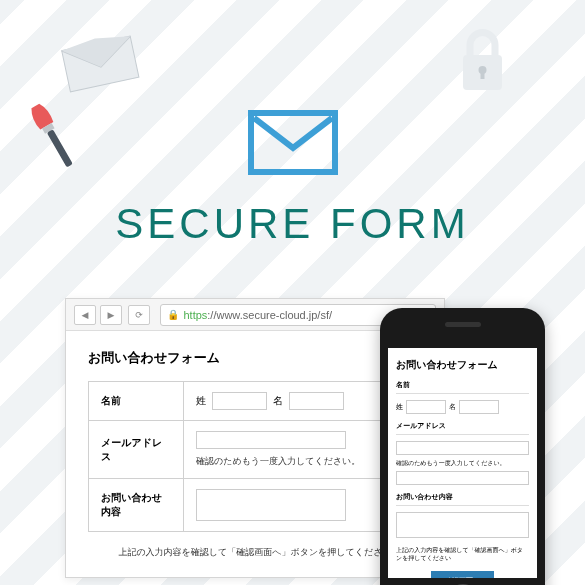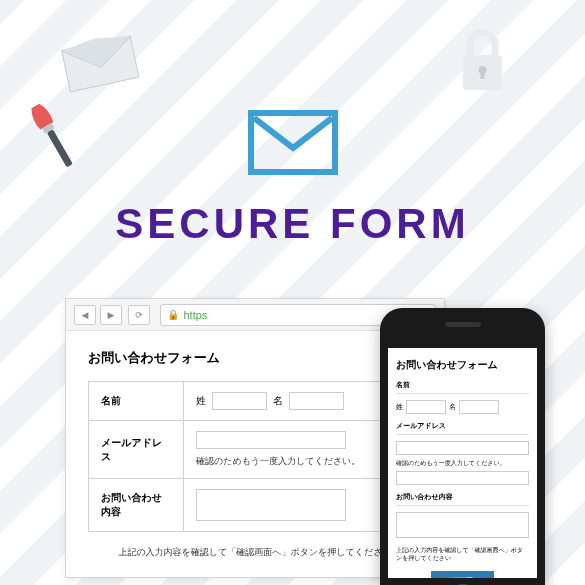--- a/index.html
+++ b/index.html
@@ -3,21 +3,21 @@
 <meta charset="utf-8">
 <style>
 *{margin:0;padding:0;box-sizing:border-box;font-family:"Helvetica Neue",Arial,"Hiragino Kaku Gothic ProN","Meiryo",sans-serif}
 body{width:585px;height:585px;overflow:hidden;background:#fff;position:relative}
 .bg-stripes{position:absolute;inset:0;background:repeating-linear-gradient(-45deg,#fff 0 30px,#f0f3f5 30px 60px);z-index:0}
 .deco{position:absolute;z-index:1}
 .envelope-deco{left:60px;top:35px;width:80px;height:55px;transform:rotate(-12deg)}
 .lock-deco{right:75px;top:25px;width:55px;height:70px}
 .brush-deco{left:30px;top:95px;width:50px;height:80px;transform:rotate(-30deg)}
 .center-icon{position:absolute;left:50%;top:110px;transform:translateX(-50%);z-index:2}
-.title{position:absolute;width:100%;top:200px;text-align:center;color:#4c1d95;font-size:42px;font-weight:700;letter-spacing:4px;z-index:2}
+.title{position:absolute;width:100%;top:200px;text-align:center;color:#0f766e;font-size:42px;font-weight:400;letter-spacing:4px;z-index:2}
 .browser{position:absolute;left:65px;top:298px;width:380px;background:#fff;border:1px solid #d5d5d5;z-index:2;box-shadow:0 2px 8px rgba(0,0,0,.08)}
 .browser-bar{height:32px;background:#f5f5f5;border-bottom:1px solid #ddd;display:flex;align-items:center;padding:0 8px;gap:4px}
 .nav-btn{width:22px;height:20px;background:#fff;border:1px solid #ccc;border-radius:2px;display:flex;align-items:center;justify-content:center;font-size:9px;color:#888}
 .refresh-btn{margin-left:2px}
 .url-bar{flex:1;height:22px;background:#fff;border:1px solid #ccc;border-radius:3px;margin-left:6px;display:flex;align-items:center;padding:0 6px;font-size:11px}
 .url-lock{color:#4CAF50;margin-right:4px;font-size:10px}
 .url-https{color:#4CAF50}
 .url-rest{color:#666}
 .browser-content{padding:18px 22px}
 .form-title{font-size:13px;font-weight:bold;margin-bottom:14px}
@@ -82,20 +82,21 @@
 <div class="title">SECURE FORM</div>
 
 <div class="browser">
   <div class="browser-bar">
     <div class="nav-btn">◀</div>
     <div class="nav-btn">▶</div>
     <div class="nav-btn refresh-btn">⟳</div>
     <div class="url-bar">
       <span class="url-lock">🔒</span>
       <span class="url-https">https</span>
+      <span class="url-rest">://www.secure-cloud.jp/sf/</span>
     </div>
   </div>
   <div class="browser-content">
     <div class="form-title">お問い合わせフォーム</div>
     <table class="form-table">
       <tbody>
           <tr>
         <td class="label-cell">名前</td>
         <td>
           <div class="name-row">

